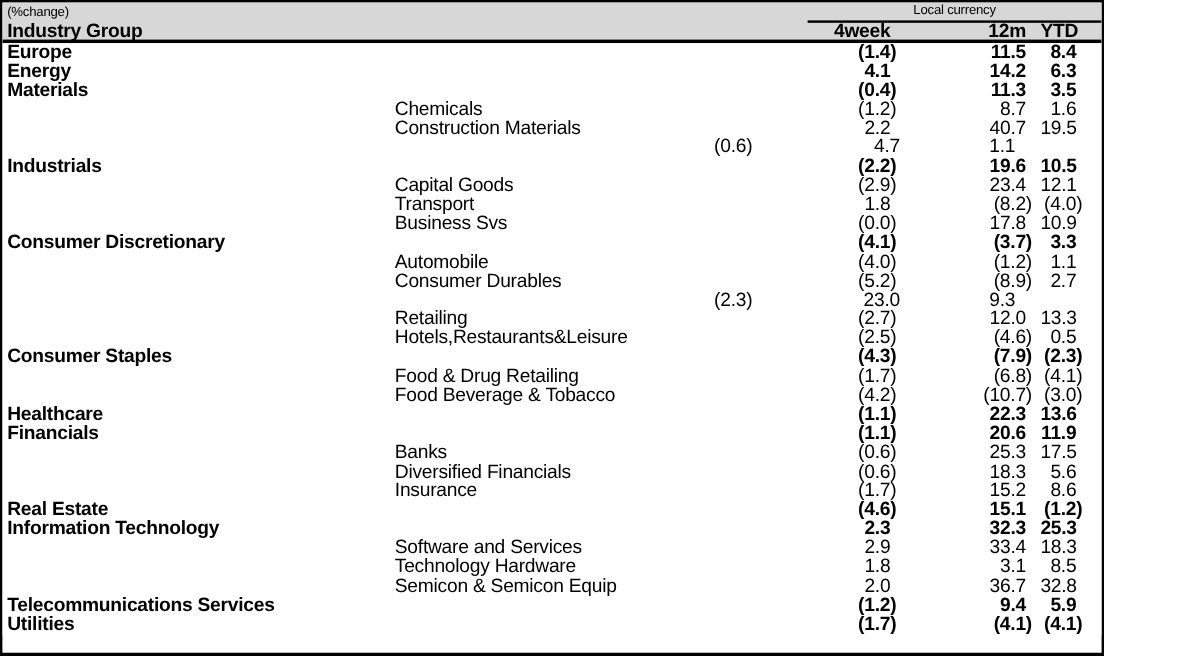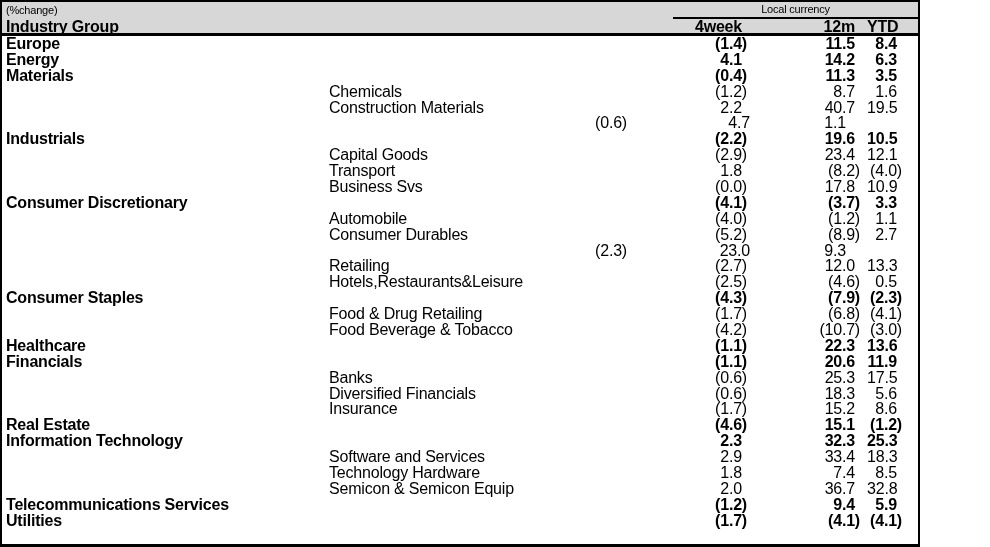--- a/index.html
+++ b/index.html
@@ -281,21 +281,21 @@
         <span class="c-group"></span>
         <span class="c-sub">Software and Services</span>
         <span class="c-num v1">2.9</span>
         <span class="c-num v2">33.4</span>
         <span class="c-num v3">18.3</span>
       </div>
       <div class="row grid">
         <span class="c-group"></span>
         <span class="c-sub">Technology Hardware</span>
         <span class="c-num v1">1.8</span>
-        <span class="c-num v2">7.4</span>
+        <span class="c-num v2">3.1</span>
         <span class="c-num v3">8.5</span>
       </div>
       <div class="row grid">
         <span class="c-group"></span>
         <span class="c-sub">Semicon &amp; Semicon Equip</span>
         <span class="c-num v1">2.0</span>
         <span class="c-num v2">36.7</span>
         <span class="c-num v3">32.8</span>
       </div>
       <div class="row grid bold">

